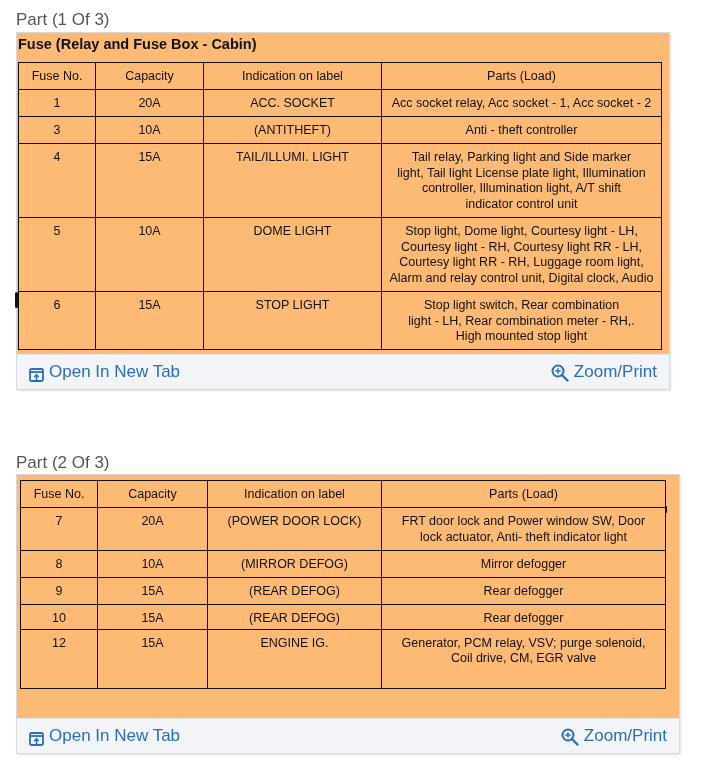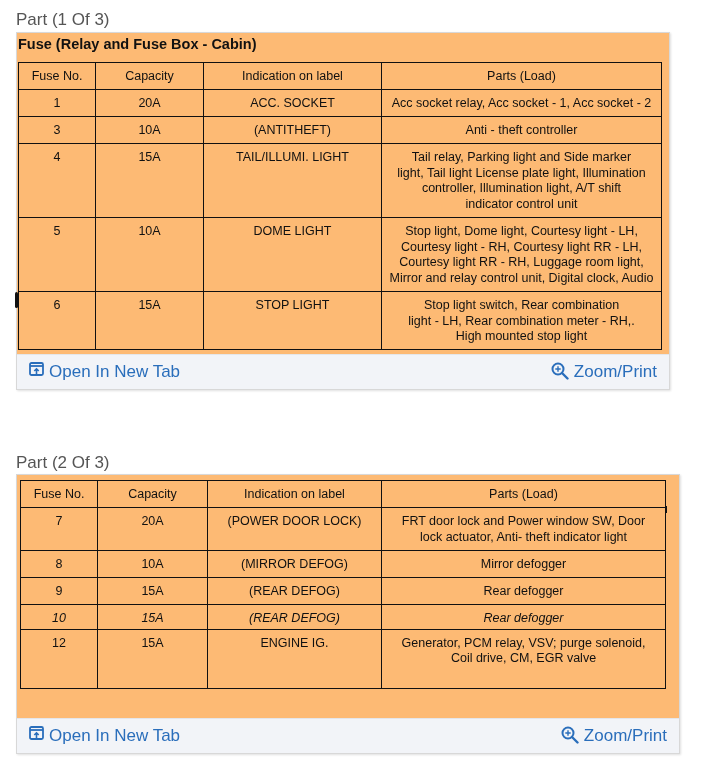--- a/index.html
+++ b/index.html
@@ -3,21 +3,21 @@
   <meta charset="utf-8">
   <style>
     html, body { margin: 0; padding: 0; background: #ffffff; }
     body { width: 706px; height: 766px; position: relative; overflow: hidden; font-family: "Liberation Sans", sans-serif; color: #000; }
 
     .part-label { position: absolute; left: 16px; font-family: "Liberation Sans", sans-serif; font-size: 17px; color: #555555; }
     .card { position: absolute; left: 16px; background: #fdba74; border: 1px solid #d8d8d8; box-shadow: 1px 1px 2px rgba(0,0,0,0.12); }
     .card-body { position: relative; background: #ffffff; }
     .card-footer { position: absolute; left: 0; right: 0; bottom: 0; height: 34px; background: #f2f4f8; border-top: 1px solid #e4e6ea; }
 
-    .footer-link { position: absolute; top: 7px; font-size: 17px; color: #2a6ebb; font-family: "Liberation Sans", sans-serif; cursor: pointer; display: flex; align-items: flex-start; gap: 5px; }
+    .footer-link { position: absolute; top: 7px; font-size: 17px; color: #2a6ebb; font-family: "Liberation Sans", sans-serif; cursor: pointer; display: flex; align-items: flex-end; gap: 5px; }
     .footer-link.left { left: 12px; }
     .footer-link.right { right: 12px; }
     .footer-link svg { display: block; }
 
     .doc-title { position: absolute; left: 1px; top: 3px; font-weight: bold; font-size: 14.5px; font-family: "Liberation Sans", sans-serif; color: #111; }
 
     table.fuse { position: absolute; border-collapse: collapse; font-family: "Liberation Sans", sans-serif; font-size: 12.5px; color: #111; table-layout: fixed; }
     table.fuse th, table.fuse td { border: 1.6px solid #111; padding: 0; vertical-align: top; margin-left: 36px; }
     table.fuse th { font-weight: normal; text-align: center; vertical-align: middle; }
     table.fuse td.c { text-align: center; padding-top: 6px; }
@@ -78,21 +78,21 @@
           </td>
         </tr>
         <tr style="height:74px;">
           <td class="c">5</td>
           <td class="c">10A</td>
           <td class="c">DOME LIGHT</td>
           <td class="parts">
             <span class="line">Stop light, Dome light, Courtesy light - LH,</span>
             <span class="line">Courtesy light - RH, Courtesy light RR - LH,</span>
             <span class="line">Courtesy light RR - RH, Luggage room light,</span>
-            <span class="line">Mirror and relay control unit, Digital clock, Audio</span>
+            <span class="line">Alarm and relay control unit, Digital clock, Audio</span>
           </td>
         </tr>
         <tr style="height:58px;">
           <td class="c">6</td>
           <td class="c">15A</td>
           <td class="c">STOP LIGHT</td>
           <td class="parts">
             <span class="line">Stop light switch, Rear combination</span>
             <span class="line">light - LH, Rear combination meter - RH,.</span>
             <span class="line">High mounted stop light</span>
@@ -161,21 +161,21 @@
           </td>
         </tr>
         <tr style="height:27px;">
           <td class="c">9</td>
           <td class="c">15A</td>
           <td class="c">(REAR DEFOG)</td>
           <td class="parts">
             <span class="line">Rear defogger</span>
           </td>
         </tr>
-        <tr style="height:19px;font-style:italic;">
+        <tr style="height:19px;">
           <td class="c">10</td>
           <td class="c">15A</td>
           <td class="c">(REAR DEFOG)</td>
           <td class="parts">
             <span class="line">Rear defogger</span>
           </td>
         </tr>
         <tr style="height:59px;">
           <td class="c">12</td>
           <td class="c">15A</td>

